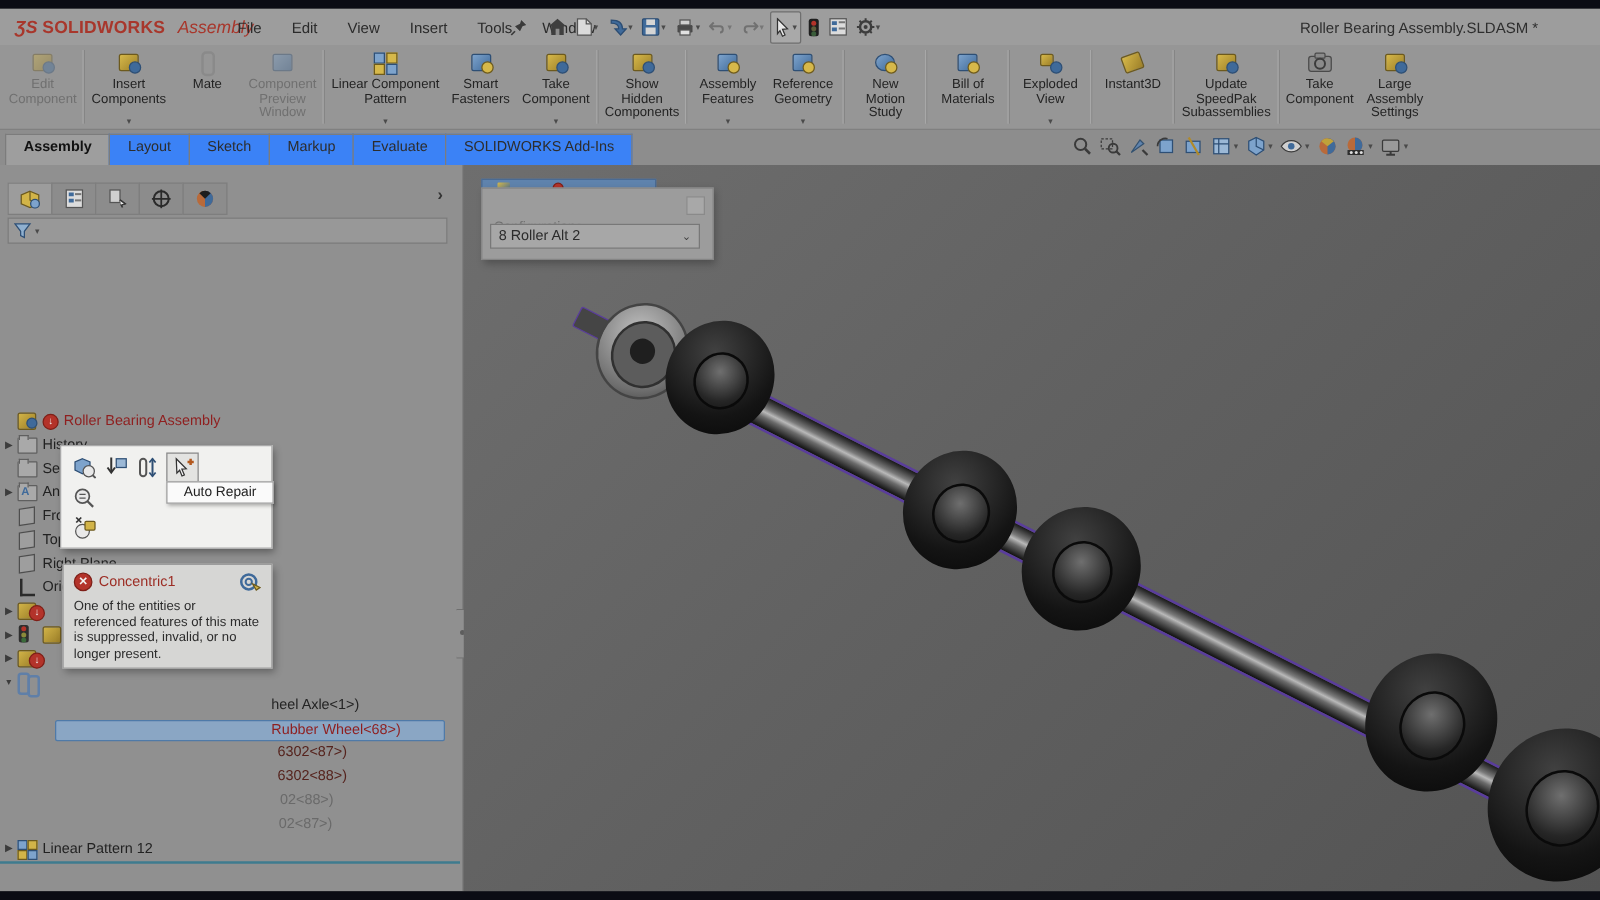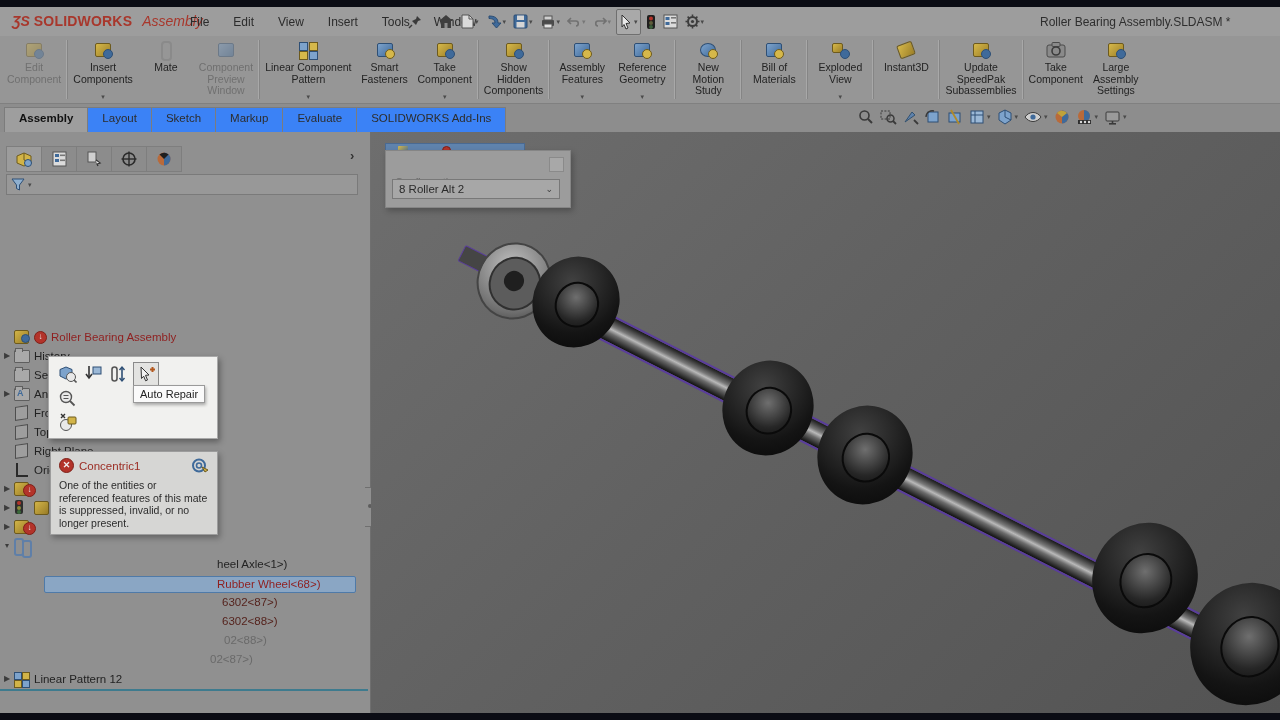--- a/index.html
+++ b/index.html
@@ -94,21 +94,21 @@
   .i-clips{position:absolute;left:0;top:0;width:6px;height:14px;border:2px solid #5f7fa8;border-radius:3px;}
   .i-clips:after{content:"";position:absolute;left:6px;top:0;width:6px;height:14px;border:2px solid #5f7fa8;border-radius:3px;}
   .i-traffic{position:absolute;left:1px;top:0;width:8px;height:14px;background:#2e2e2e;border-radius:2px;}
   .i-traffic i{position:absolute;left:2px;width:4px;height:4px;border-radius:50%;display:block;}
   .i-pattern i{position:absolute;width:6px;height:6px;border:1px solid #2e4f75;background:#7da3cc;}
 
   
   #ctx{left:48px;top:356px;width:168px;height:81px;background:#f1f1ef;border:1px solid #a9a9a9;box-shadow:2px 3px 6px rgba(0,0,0,.35);}
   .cbtn{position:absolute;width:24px;height:22px;display:flex;align-items:center;justify-content:center;}
   .cbtn.hover{border:1px solid #8a8a8a;background:#e3e3e1;}
-  #tip-auto{left:133px;top:385px;padding:2px 6px;background:#fafafa;border:1px solid #9a9a9a;box-shadow:1px 2px 3px rgba(0,0,0,.3);
+  #tip-auto{left:133px;top:385px;padding:2px 13px;background:#fafafa;border:1px solid #9a9a9a;box-shadow:1px 2px 3px rgba(0,0,0,.3);
             font-size:11px;color:#222;white-space:nowrap;}
 
   
   #errtip{left:50px;top:451px;width:168px;height:84px;background:#d6d6d4;border:1px solid #9c9c9c;box-shadow:2px 3px 6px rgba(0,0,0,.3);box-sizing:border-box;padding:6px 8px;}
   #errtip .hd{display:flex;align-items:center;gap:5px;}
   #errtip .hd .xball{width:13px;height:13px;border-radius:50%;background:#b3332a;border:1px solid #7e1f17;color:#f3f3f3;font-size:9px;line-height:12px;text-align:center;font-weight:bold;flex:0 0 13px;}
   #errtip .hd .t{font-size:11.5px;color:#9c2d24;flex:1;}
   #errtip .msg{margin-top:6px;font-size:10.5px;line-height:12.5px;color:#2c2c2c;}
 
   
@@ -654,21 +654,21 @@
         </span>
     </div>
 
     <span class="frag" style="left:217px;top:426px;color:#242424">heel Axle&lt;1&gt;)</span>
     <div class="abs" id="sel-row">
       <span>Rubber Wheel&lt;68&gt;)</span>
     </div>
     <span class="frag" style="left:222px;top:464px;color:#55231d">6302&lt;87&gt;)</span>
     <span class="frag" style="left:222px;top:483px;color:#55231d">6302&lt;88&gt;)</span>
     <span class="frag gray-label" style="left:224px;top:502px">02&lt;88&gt;)</span>
-    <span class="frag gray-label" style="left:210px;top:521px">02&lt;87&gt;)</span>
+    <span class="frag gray-label" style="left:223px;top:521px">02&lt;87&gt;)</span>
 
     <div class="trow" style="top:537px">
       <span class="exp">▶</span>
       <span class="ticon i-pattern">
           <i style="left:0;top:1px"></i>
           <i style="left:8px;top:1px;background:#d2b448;border-color:#6d5a1d"></i>
           <i style="left:0;top:9px;background:#d2b448;border-color:#6d5a1d"></i>
           <i style="left:8px;top:9px"></i>
         </span>
       <span>Linear Pattern 12</span>

